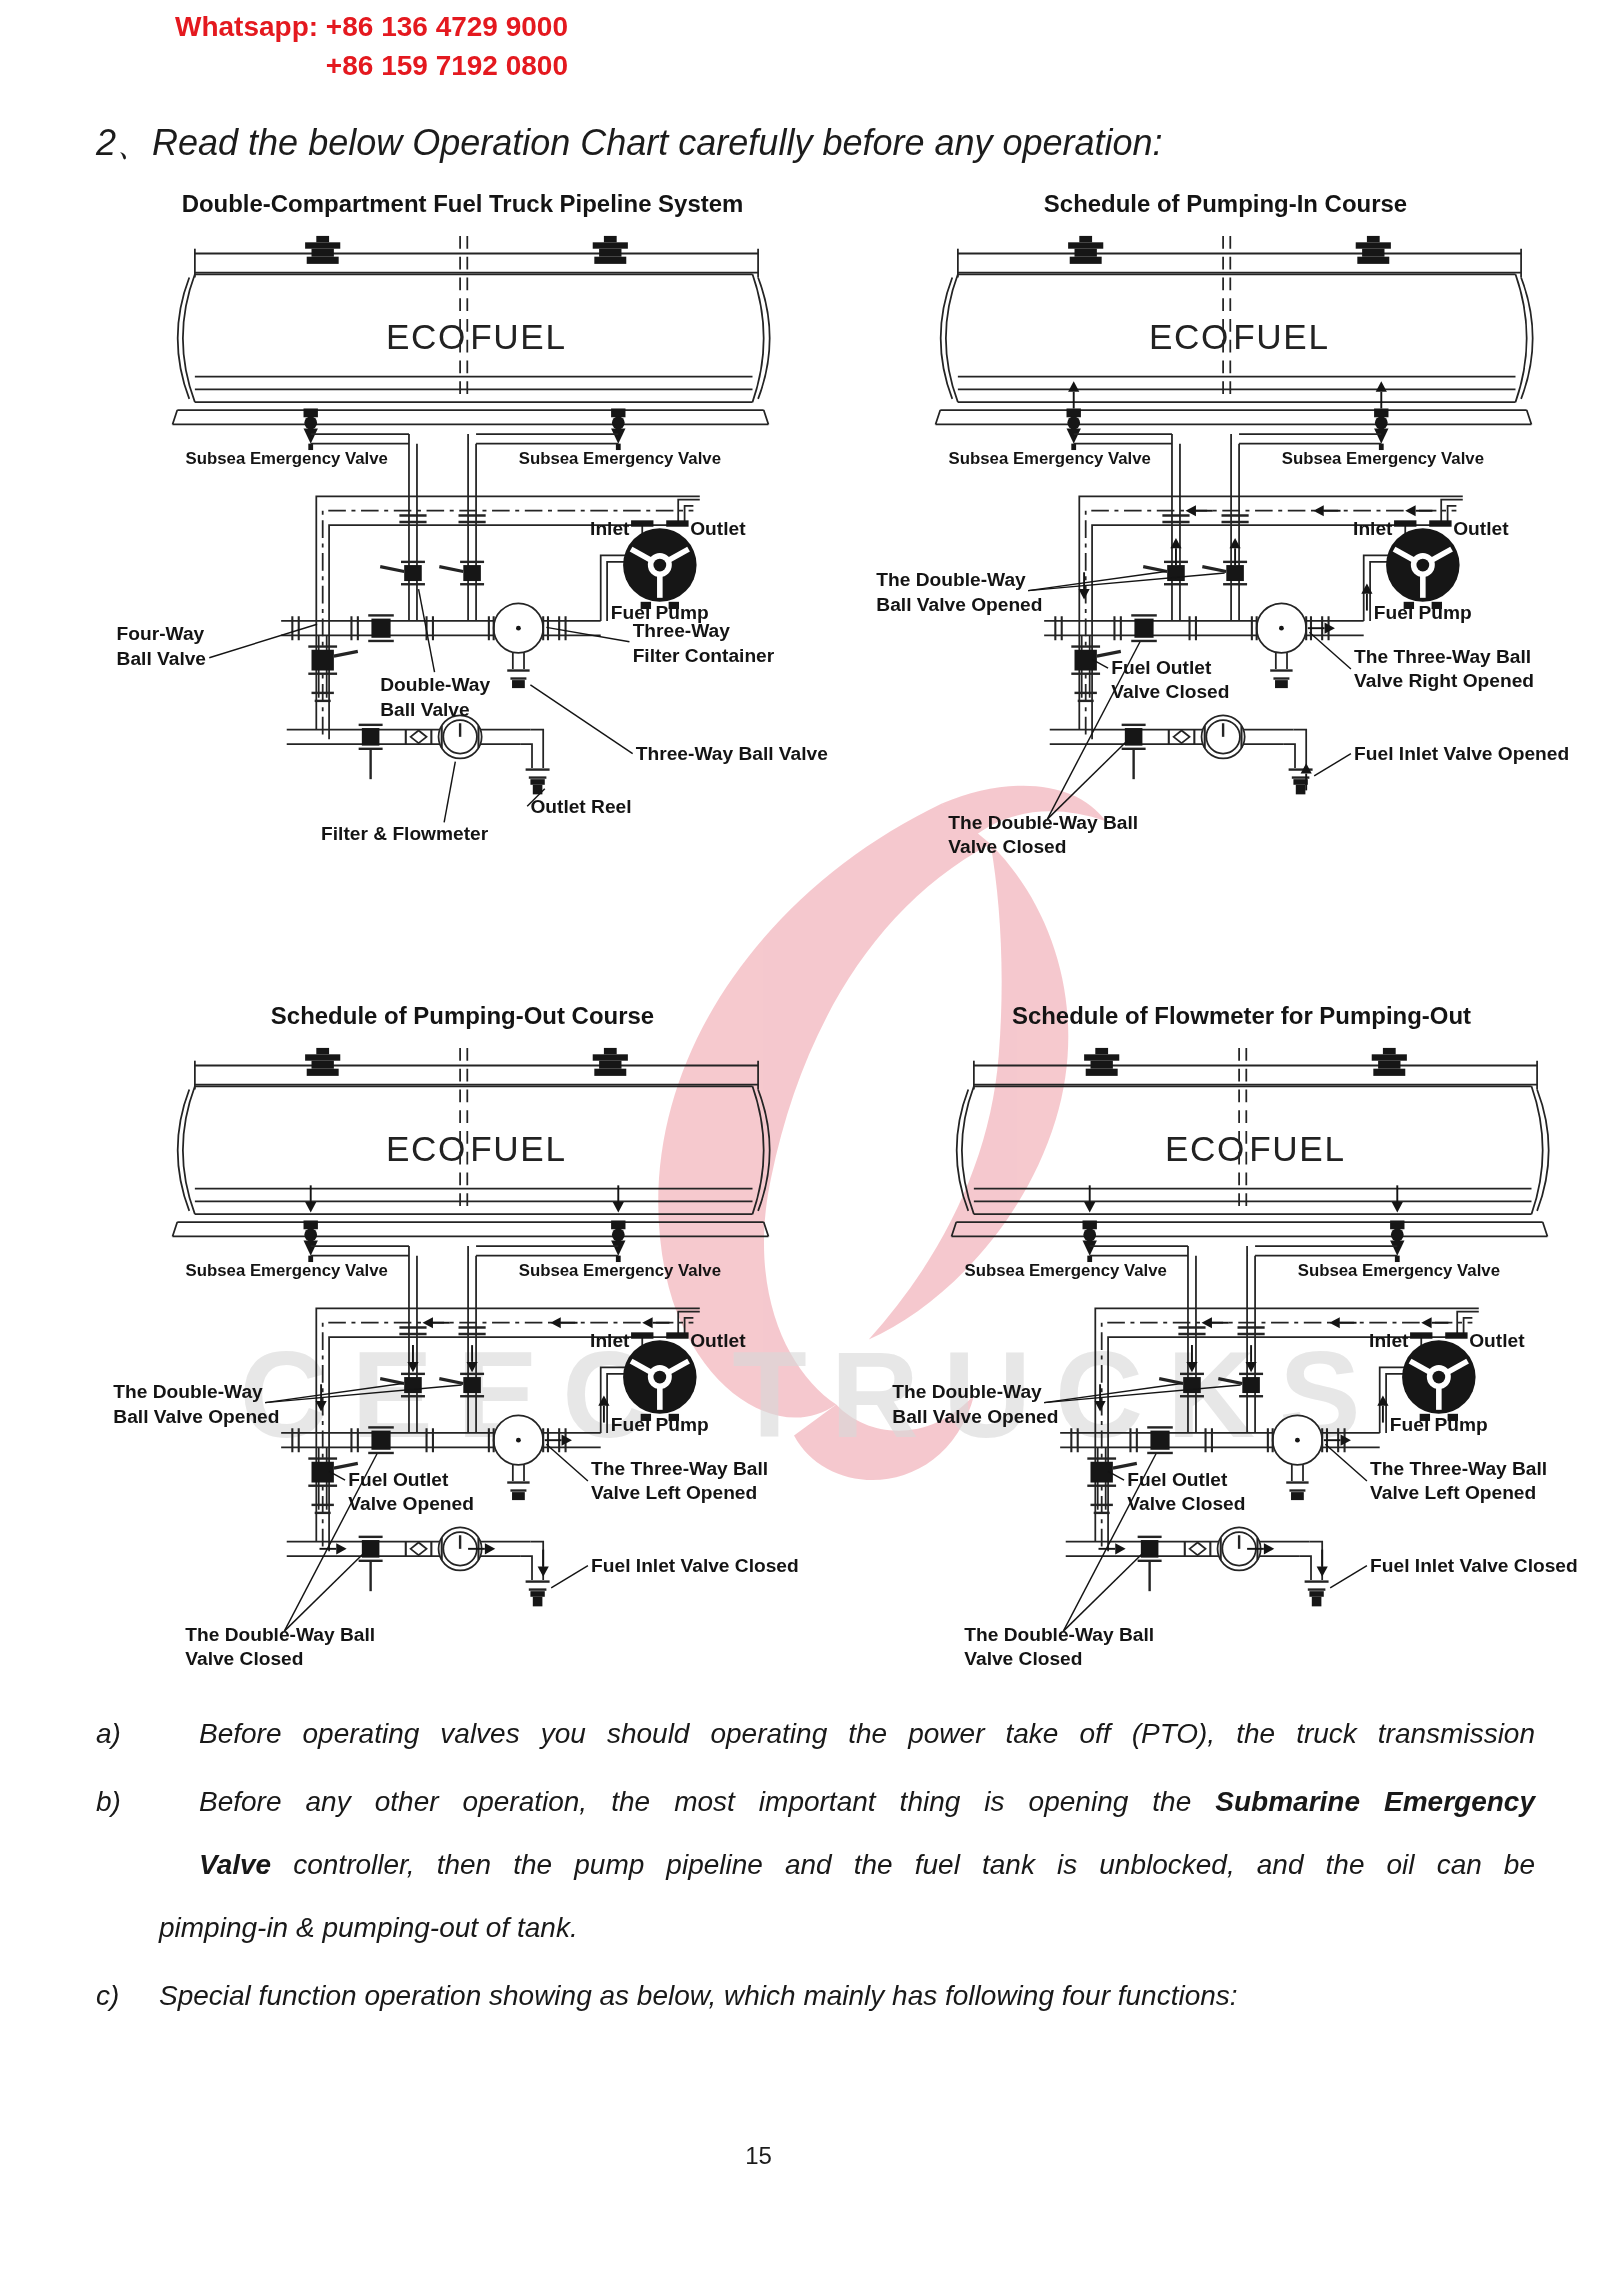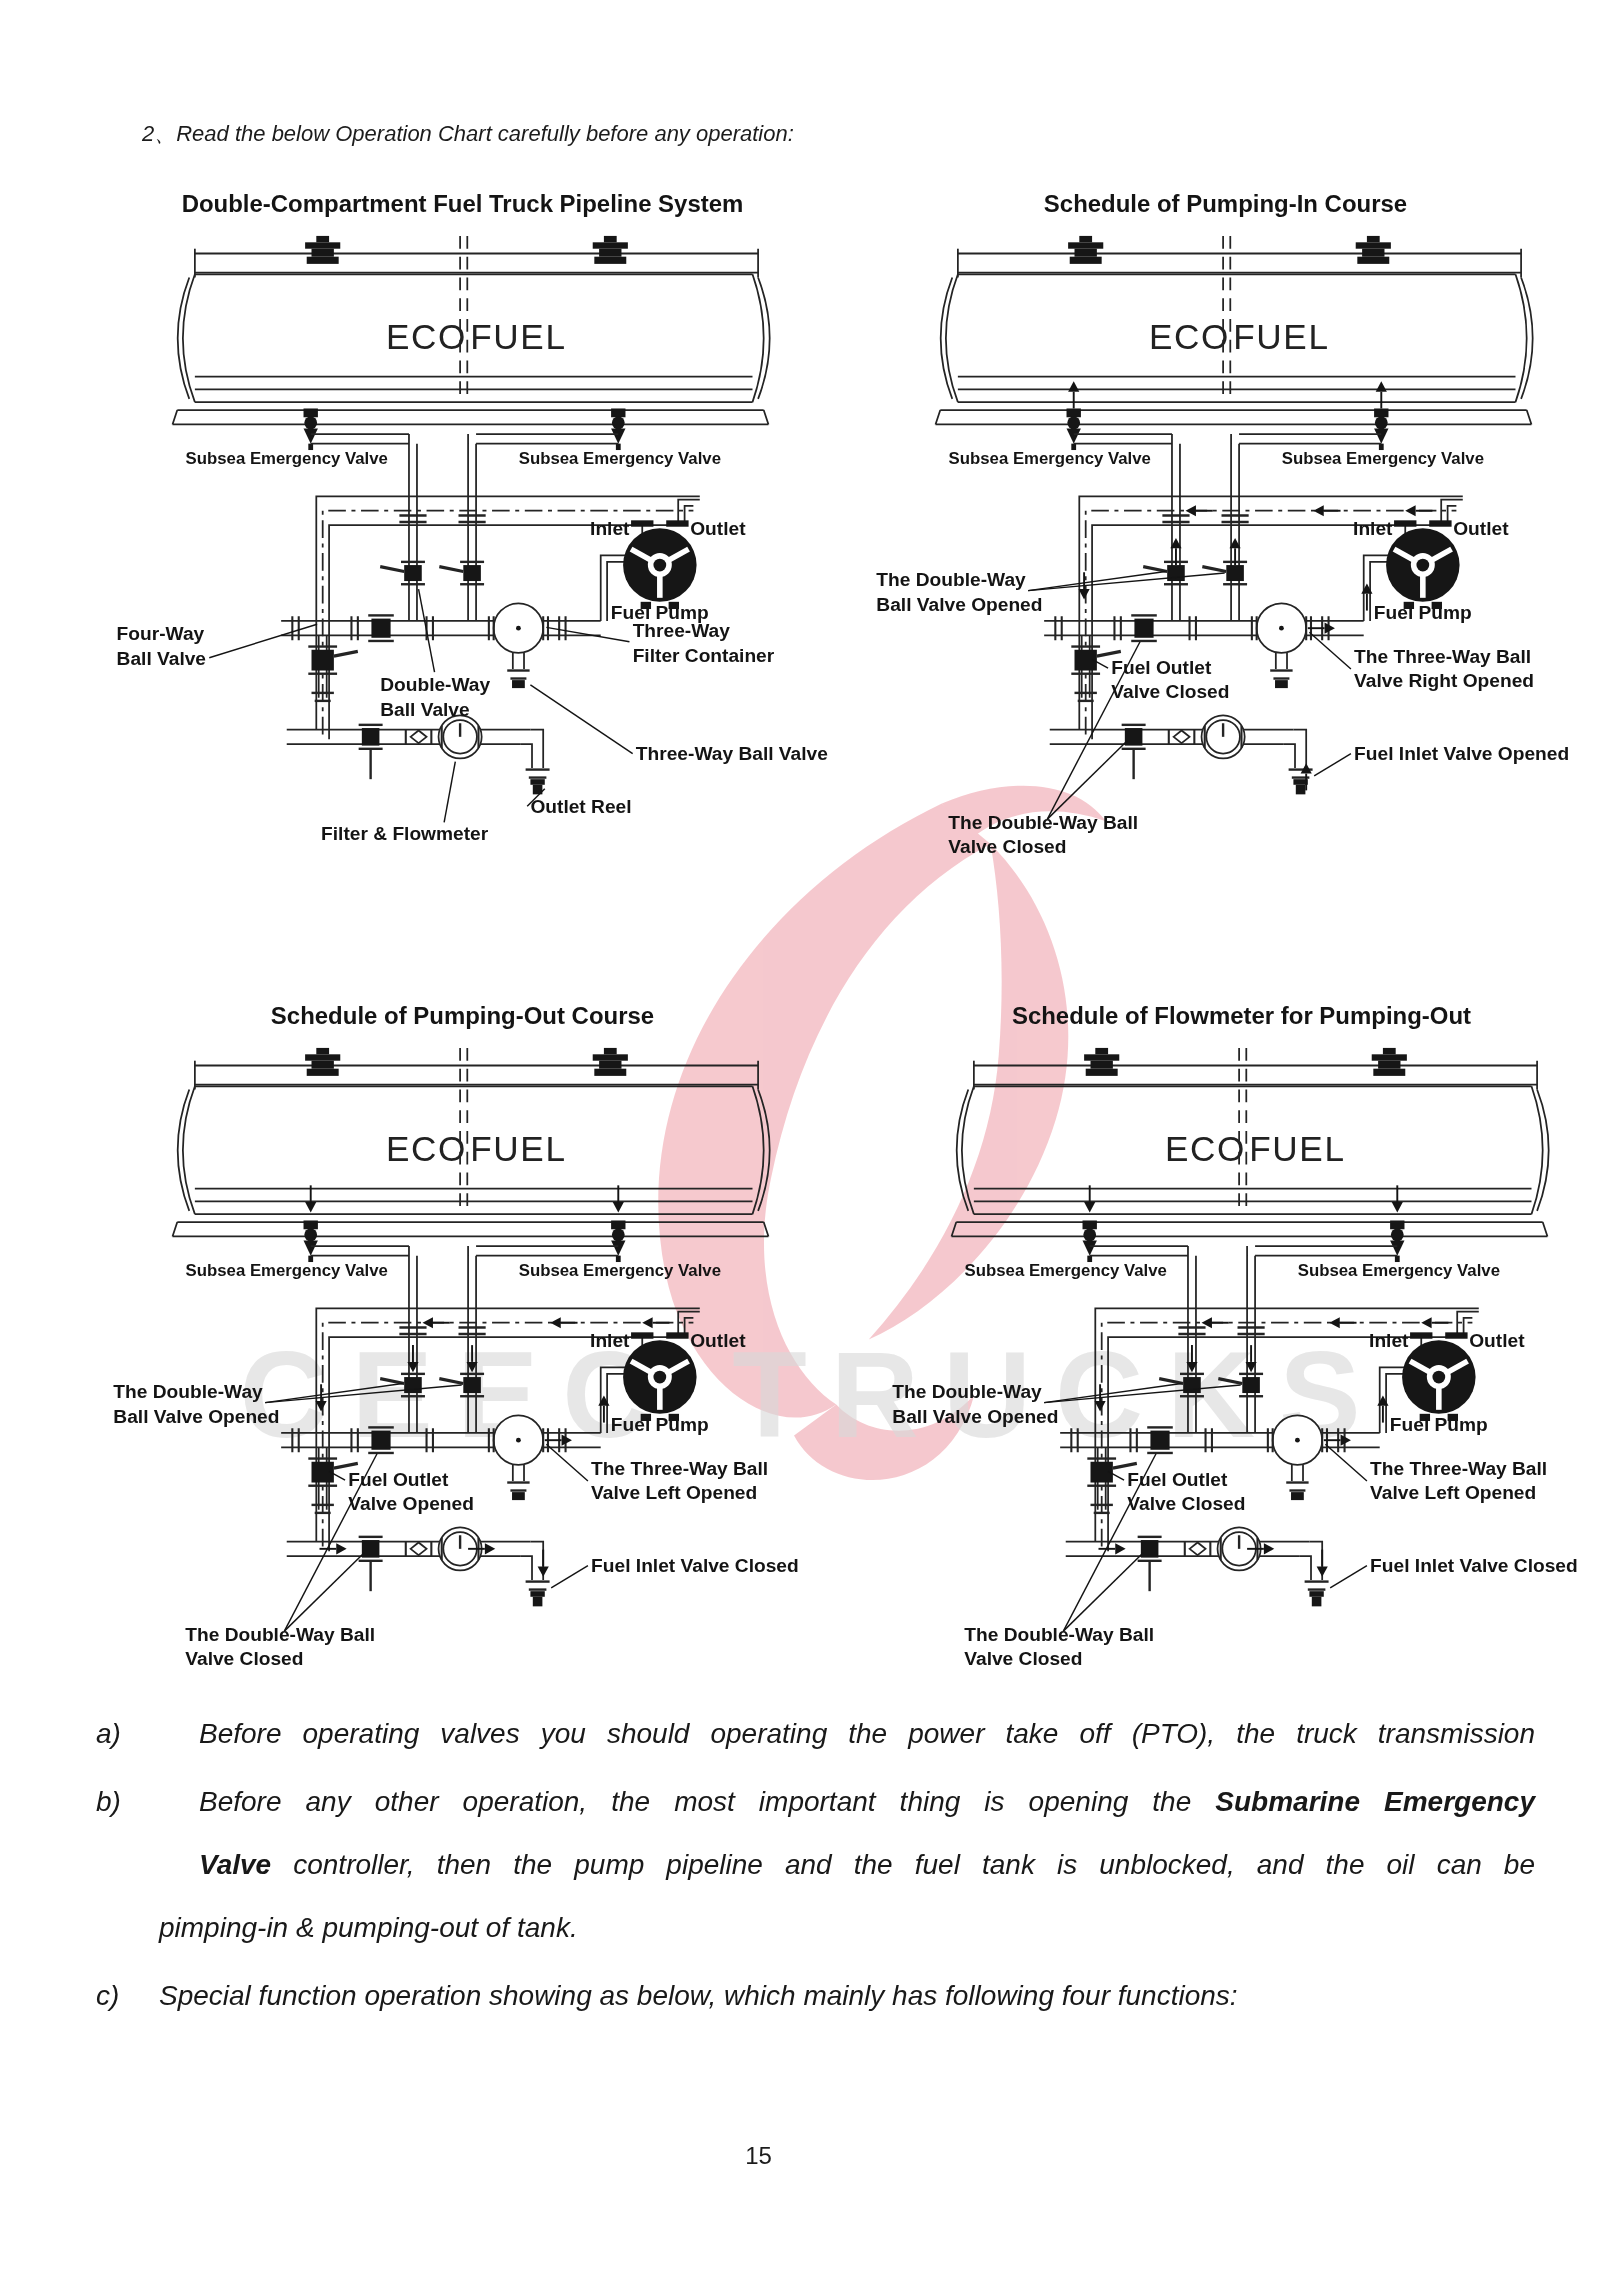--- a/index.html
+++ b/index.html
@@ -3,21 +3,21 @@
 <meta charset="utf-8">
 <style>
   html,body{margin:0;padding:0;background:#ffffff;}
   .page{position:relative;width:1624px;height:2295px;background:#ffffff;overflow:hidden;
         font-family:"Liberation Sans",sans-serif;color:#111;}
   
   .contact{position:absolute;top:6.5px;font-weight:700;font-size:28px;line-height:39px;
            text-align:right;white-space:nowrap;}
   .contact.wa{left:146px;width:422px;}
   .contact.em{left:889px;width:507px;}
-  .intro{position:absolute;left:96px;top:119px;font-style:italic;font-size:22px;color:#1c1c1c;margin-left:46px;}
+  .intro{position:absolute;left:96px;top:119px;font-style:italic;font-size:36px;color:#1c1c1c;}
   
   .wm-logo{position:absolute;left:487px;top:771px;width:731px;height:731px;z-index:0;}
   .wm-text{position:absolute;left:0;top:1325px;width:1624px;text-align:center;z-index:1;
            font-size:122px;font-weight:700;letter-spacing:24px;color:#d9d9d9;opacity:.62;white-space:nowrap;}
   
   .diagram{position:absolute;width:771px;height:727px;z-index:2;}
   .diagram svg{width:771px;height:727px;display:block;}
   .dgx text{font-family:"Liberation Sans",sans-serif;fill:#141414;}
   text.dg-title{font-size:30px;font-weight:700;}
   text.dg-label{font-size:24px;font-weight:700;}
@@ -46,20 +46,24 @@
     <g fill="#f5c3c9" opacity="0.9">
       <path d="M560,40 C330,150 170,380 220,620 C250,760 360,830 430,780 C370,740 320,640 350,500 C385,330 470,170 620,90 Z"></path>
       <path d="M430,780 C470,822 545,828 600,768 C565,898 420,898 378,818 Z"></path>
       <path d="M560,40 C640,6 725,10 762,62 C700,40 640,48 598,82 Z"></path>
       <path d="M620,90 C700,170 740,300 700,430 C660,560 560,660 470,700 C560,600 620,480 630,350 C638,250 632,160 620,90 Z"></path>
     </g>
   </svg>
 
   <div class="wm-text">CEEC TRUCKS</div>
 
+  <div class="contact wa" style="color:#e4191f">
+    <div>Whatsapp: +86 136 4729 9000</div>
+    <div>+86 159 7192 0800</div>
+  </div>
 
   <div class="intro">2、Read the below Operation Chart carefully before any operation:</div>
 
   <div id="diagrams">
       <div class="diagram" style="left: 77px; top: 180px;">
         <svg viewBox="0 0 950 910" class="dgx" preserveAspectRatio="xMidYMin meet">
 <g stroke="#242424" stroke-width="2.2" fill="none">
  <g>
   <line x1="140" y1="92" x2="845" y2="92"></line>
               <line x1="140" y1="116" x2="845" y2="116"></line>

